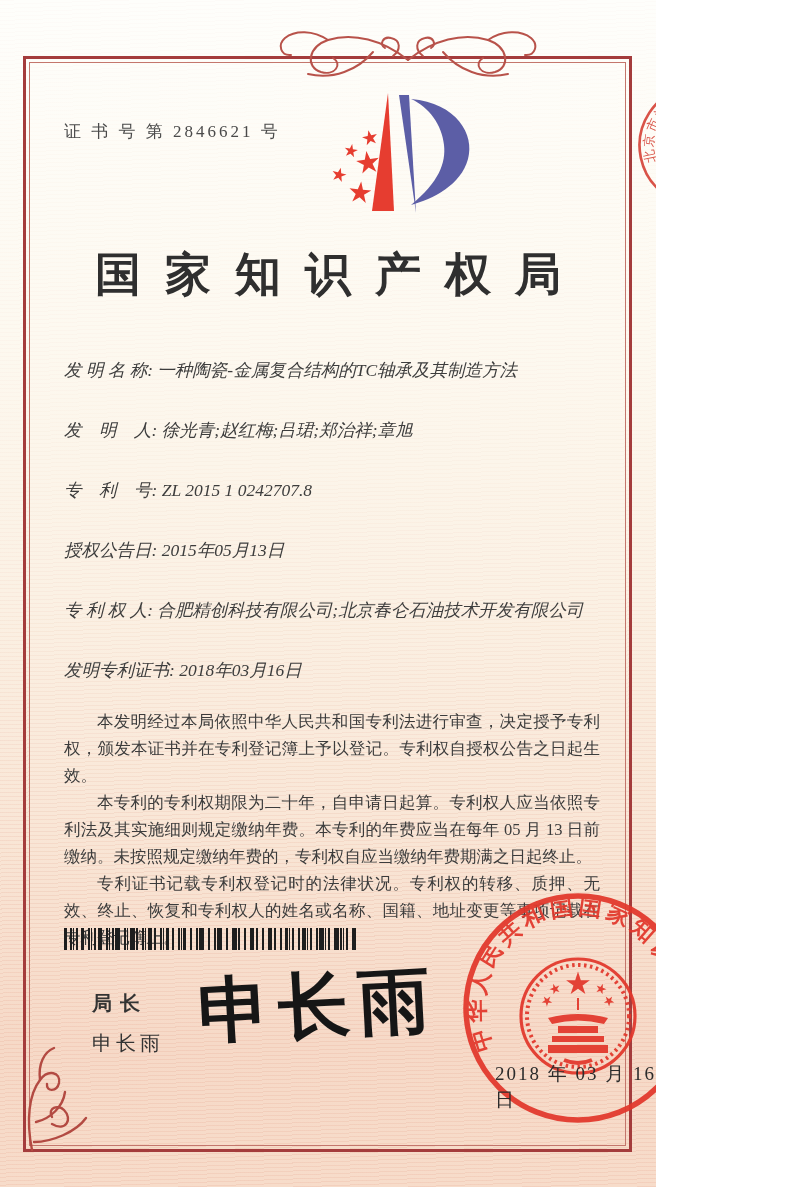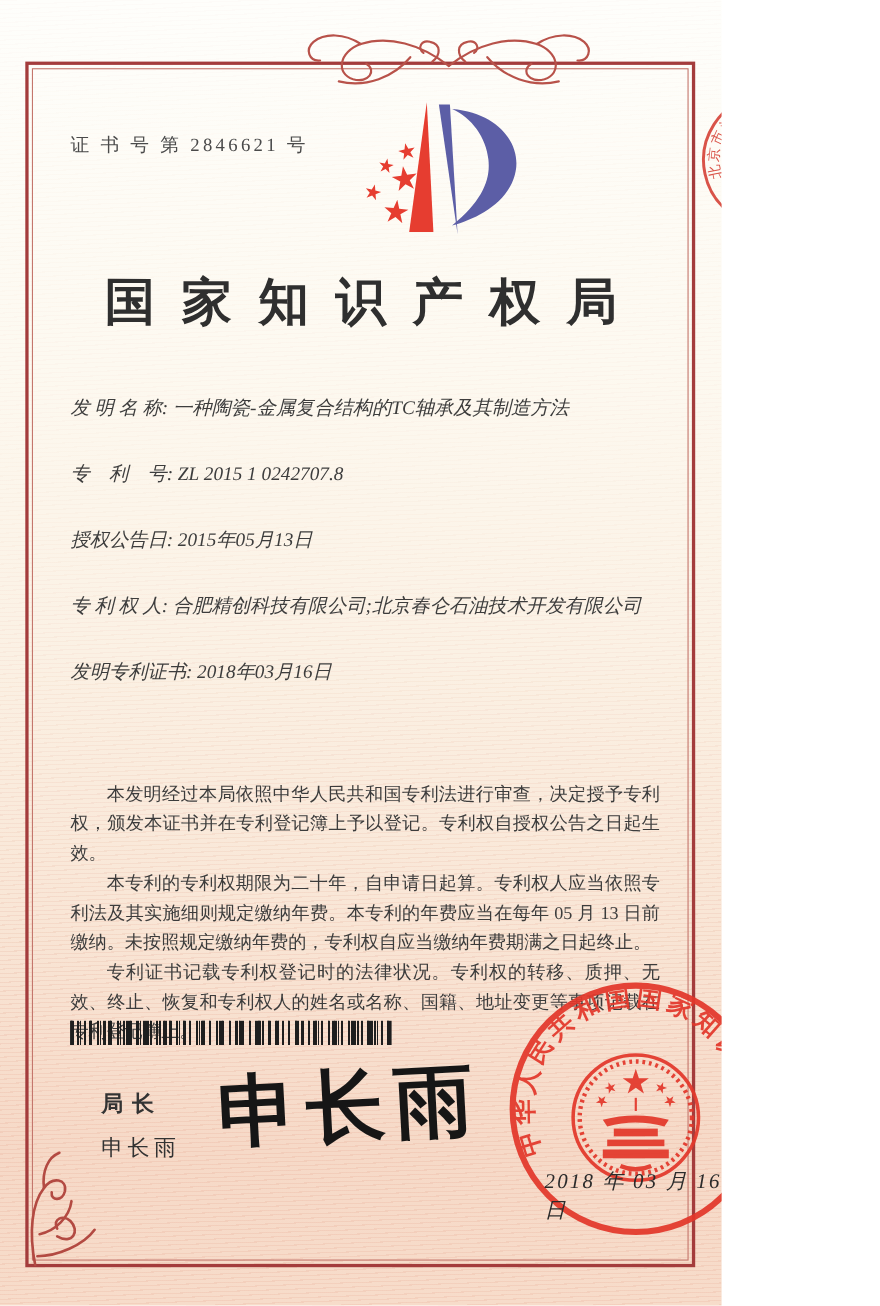--- a/index.html
+++ b/index.html
@@ -30,21 +30,21 @@
     background:
       repeating-linear-gradient(90deg,#1e1e1e 0 2px,rgba(0,0,0,0) 2px 6px),
       repeating-linear-gradient(90deg,#1e1e1e 0 1px,rgba(0,0,0,0) 1px 9px),
       repeating-linear-gradient(90deg,#1e1e1e 0 3px,rgba(0,0,0,0) 3px 17px);
   }
   .sig-title{left:92px;top:990px;font-size:20px;letter-spacing:8px;color:#333;font-weight:bold;}
   .sig-name{left:92px;top:1030px;font-size:20px;letter-spacing:4px;color:#333;}
   .sig-hand{left:190px;top:948px;width:270px;height:115px;z-index:6;}
   .tax-stamp{left:622px;top:68px;width:155px;height:155px;z-index:6;opacity:.92;}
   .seal{left:458px;top:888px;width:240px;height:240px;z-index:20;opacity:.93;}
-  .issue-date{left:495px;top:1061px;font-size:19px;letter-spacing:2px;color:#2b2b2b;z-index:30;font-style:italic;}
+  .issue-date{left:495px;top:1061px;font-size:19px;letter-spacing:2px;color:#2b2b2b;z-index:30;}
   .flourish{left:258px;top:20px;width:300px;height:76px;z-index:3;}
   .corner-l{left:20px;top:1028px;width:110px;height:126px;z-index:3;}
   .corner-r{left:672px;top:1028px;width:110px;height:126px;z-index:3;}
   svg text{font-family:"Liberation Serif","DejaVu Serif",serif;}
 </style>
 </head>
 <body>
 
 <div class="page">
 
@@ -103,20 +103,21 @@
       <use href="#star" transform="translate(53,78) scale(1.2) rotate(-8)"></use>
       <use href="#star" transform="translate(24,90) scale(0.75) rotate(14)"></use>
       <use href="#star" transform="translate(45,108) scale(1.15) rotate(6)"></use>
     </g>
   </svg>
 
   <div class="abs title">国家知识产权局</div>
 
   <div class="abs fields">
     <div class="frow"><span class="lab">发 明 名 称:</span> <span>一种陶瓷-金属复合结构的TC轴承及其制造方法</span></div>
+    <div class="frow"><span class="lab">发　明　人:</span> <span>徐光青;赵红梅;吕珺;郑治祥;章旭</span></div>
     <div class="frow"><span class="lab">专　利　号:</span> <span>ZL 2015 1 0242707.8</span></div>
     <div class="frow"><span class="lab">授权公告日:</span> <span>2015年05月13日</span></div>
     <div class="frow"><span class="lab">专 利 权 人:</span> <span>合肥精创科技有限公司;北京春仑石油技术开发有限公司</span></div>
     <div class="frow"><span class="lab">发明专利证书:</span> <span>2018年03月16日</span></div>
   </div>
 
   <div class="abs paras">
     <p>本发明经过本局依照中华人民共和国专利法进行审查，决定授予专利权，颁发本证书并在专利登记簿上予以登记。专利权自授权公告之日起生效。</p>
     <p>本专利的专利权期限为二十年，自申请日起算。专利权人应当依照专利法及其实施细则规定缴纳年费。本专利的年费应当在每年 05 月 13 日前缴纳。未按照规定缴纳年费的，专利权自应当缴纳年费期满之日起终止。</p>
     <p>专利证书记载专利权登记时的法律状况。专利权的转移、质押、无效、终止、恢复和专利权人的姓名或名称、国籍、地址变更等事项记载在专利登记簿上。</p>

